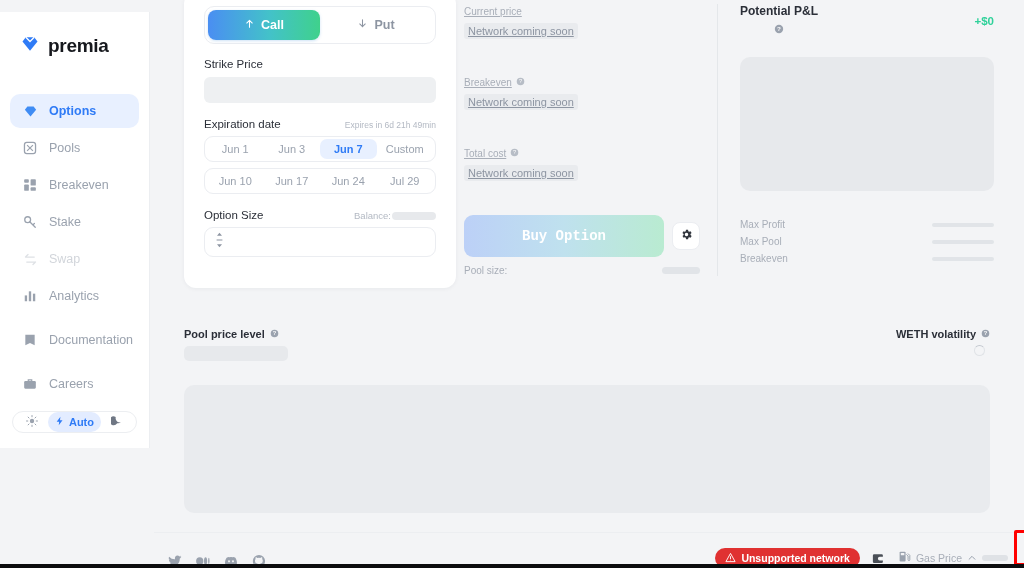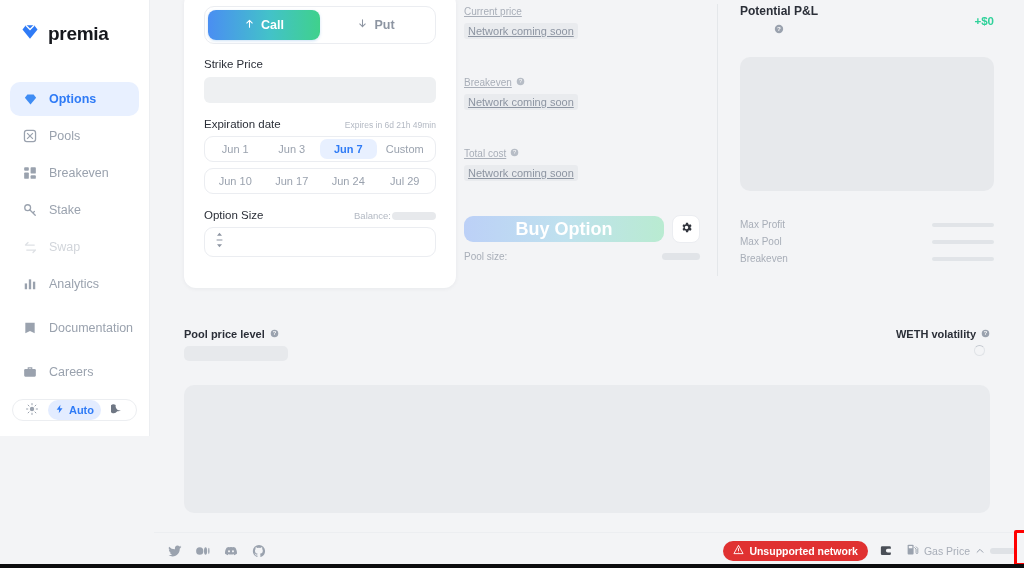--- a/index.html
+++ b/index.html
@@ -9,20 +9,21 @@
     background: #ffffff; overflow: hidden;
   }
   #app { position: relative; width: 1024px; height: 568px; display: flex; background: #f3f4f6; }
 
   
   .sidebar {
     width: 150px; height: 436px; background: #ffffff;
     border-right: 1px solid #eceef1;
     display: flex; flex-direction: column; flex: 0 0 150px;
     position: relative;
+    margin-top: 12px;
   }
   .brand { display: flex; align-items: center; gap: 8px; padding: 22px 0 0 20px; }
   .brand-text { font-size: 19px; font-weight: 700; color: #16181d; letter-spacing: -0.3px; }
   .nav-top { margin-top: 36px; padding: 0 10px; }
   .nav-bottom { margin-top: auto; padding: 0 10px 0 10px; }
   .nav-item {
     display: flex; align-items: center; gap: 11px;
     height: 34px; padding: 0 12px; border-radius: 10px;
     font-size: 12.5px; color: #9aa2ae; margin-bottom: 3px;
     cursor: pointer; white-space: nowrap;
@@ -100,24 +101,25 @@
     display: flex; flex-direction: column;
   }
   .stat-block { margin-bottom: 20px; }
   .stat-label { display: flex; align-items: center; gap: 4px; font-size: 10px; color: #a8aeb8; margin-bottom: 4px; text-decoration: underline; }
   .stat-val {
     font-size: 11px; color: #8d95a2; background: #e9ebee;
     display: inline-block; padding: 2px 4px; border-radius: 3px; text-decoration: underline;
   }
   .buy-wrap { display: flex; align-items: center; gap: 8px; margin-top: 14px; }
   .buy-btn {
-    flex: 1; height: 26px; border-radius: 9px; color: #fff; font-size: 18px;
+    flex: 1; height: 42px; border-radius: 9px; color: #fff; font-size: 14px;
     font-weight: 700; display: flex; align-items: center; justify-content: center;
     background: linear-gradient(90deg, #bcd0f7 0%, #bfe1ee 50%, #b9ebd1 100%);
     cursor: pointer;
+    font-family: Liberation Mono, monospace;
   }
   .gear-btn {
     width: 28px; height: 28px; border-radius: 8px; border: 1px solid #ebedf1;
     background: #fff; display: flex; align-items: center; justify-content: center; cursor: pointer;
   }
   .pool-size { display: flex; align-items: center; justify-content: space-between; gap: 16px; margin-top: 8px; }
   .pool-size .t { font-size: 10px; color: #a8aeb8; }
   .pool-size .s { width: 38px; height: 7px; border-radius: 4px; background: #e1e4e8; }
   .vline { position: absolute; right: 0; top: 4px; width: 1px; height: 272px; background: #e4e7ea; }
 
@@ -145,22 +147,22 @@
     border-top-color: #c3c8cf; margin: 5px 5px 0 auto;
   }
 
   .big-skel {
     margin: 24px 34px 0 34px; height: 128px; border-radius: 10px; background: #e9ebee;
   }
 
   
   .footer {
     position: absolute; left: 4px; right: 0; bottom: 0; height: 36px;
-    background: #f3f4f6; display: flex; align-items: center;
-    padding: 0 8px 0 14px; border-top: 1px solid #eceef1;
+    background: #f3f4f6; display: flex; align-items: flex-end;
+    padding: 0 16px 0 14px; border-top: 1px solid #eceef1;
   }
   .socials { display: flex; align-items: center; gap: 14px; }
   .soc { width: 14px; height: 14px; color: #9aa2ae; cursor: pointer; display: flex; }
   .foot-right { margin-left: auto; display: flex; align-items: center; gap: 10px; }
   .badge-net {
     display: flex; align-items: center; gap: 5px; background: #e03131; color: #fff;
     height: 20px; border-radius: 10px; padding: 0 10px; font-size: 10.5px; font-weight: 700;
     cursor: pointer;
   }
   .wallet-ico { width: 18px; height: 18px; display: flex; align-items: center; justify-content: center; cursor: pointer; }

